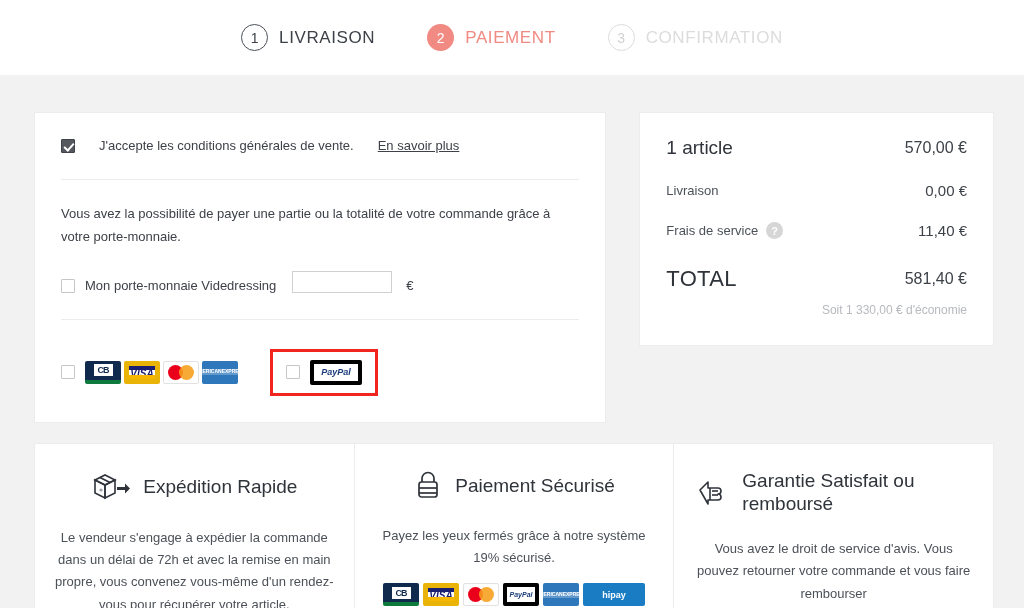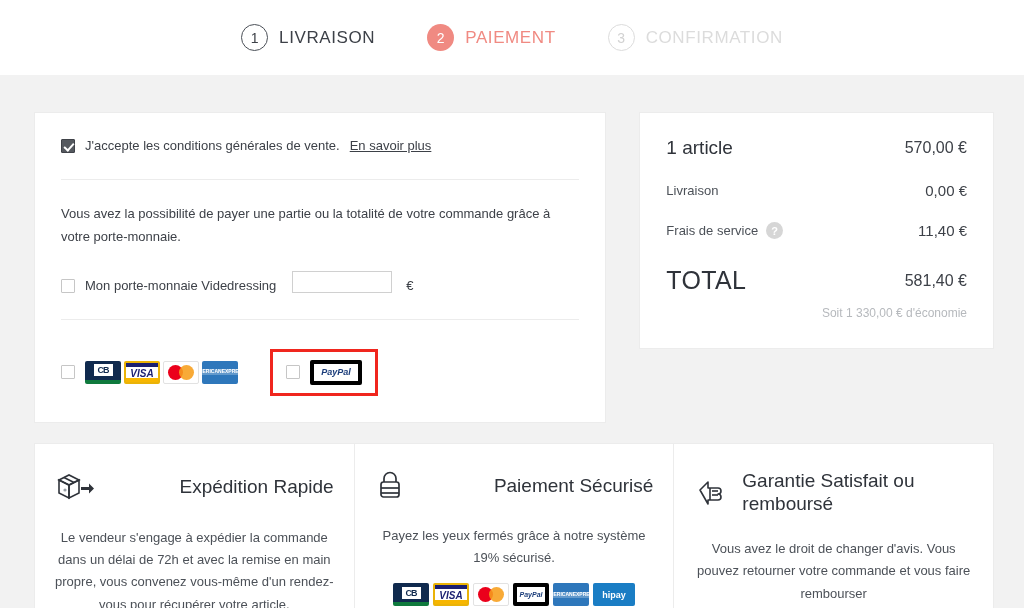--- a/index.html
+++ b/index.html
@@ -54,21 +54,21 @@
   .top-row { display: flex; align-items: flex-start; gap: 33px; }
 
   .panel {
     background: #ffffff;
     border: 1px solid #ececec;
   }
 
   
   .payment-panel { width: 573px; padding: 22px 26px 26px 26px; }
 
-  .cgv-row { display: flex; align-items: center; gap: 10px; padding: 3px 0 0 0; }
+  .cgv-row { display: flex; align-items: center; gap: 24px; padding: 3px 0 0 0; }
   .cgv-text { font-size: 13px; color: #3d4148; }
   .cgv-link { color: #3d4148; text-decoration: underline; font-size: 13px; }
 
   .chk {
     width: 14px; height: 14px;
     border: 1px solid #c6c6c6;
     background: #fff;
     flex: none;
     display: inline-block;
     position: relative;
@@ -142,21 +142,21 @@
     letter-spacing: -0.5px;
     border-bottom: 4px solid #0f7a3d;
   }
   .logo-cb span {
     background: #fff; color: #102a4e;
     padding: 1px 4px; border-radius: 0;
     font-size: 9px; font-weight: 900; letter-spacing: -1px;
   }
   .logo-visa {
     background: #ffffff;
-    border: 2px solid #eab308;
+    border: 5px solid #eab308;
     color: #1a1f71;
     font-size: 10px; font-style: italic; font-weight: 900;
     flex-direction: column; gap: 0;
     padding-top: 2px;
   }
   .logo-visa::after {
     content: ""; display: block;
     width: 100%; height: 4px; background: #f7b600;
     position: absolute; bottom: 0; left: 0;
   }
@@ -185,40 +185,40 @@
   .logo-paypal {
     background: #ffffff;
     border: 4px solid #000000;
     color: #1b3d7a;
     font-size: 9px; font-style: italic; font-weight: 900;
     width: 52px; height: 25px;
   }
   .logo-hipay {
     background: #1a7dc4; color: #fff;
     font-size: 9px; font-weight: bold;
-    width: 42px;
+    width: 62px;
   }
 
   
   .summary-panel { width: 355px; padding: 24px 26px 28px 26px; }
   .sum-row {
     display: flex; justify-content: space-between; align-items: center;
   }
   .sum-row + .sum-row { margin-top: 23px; }
   .sum-article-label { font-size: 19px; color: #2f333a; }
   .sum-article-value { font-size: 16px; color: #3d4148; }
   .sum-label { font-size: 13px; color: #4c5158; display: flex; align-items: center; gap: 8px; }
   .sum-value { font-size: 15px; color: #3d4148; }
   .help-icon {
     width: 17px; height: 17px; border-radius: 50%;
     background: #d6d6d6; color: #fff;
     font-size: 11px; font-weight: bold;
     display: inline-flex; align-items: center; justify-content: center;
   }
-  .sum-total-label { font-size: 25px; color: #2f333a; letter-spacing: .3px; }
+  .sum-total-label { font-size: 22px; color: #2f333a; letter-spacing: .3px; }
   .sum-total-value { font-size: 16px; color: #3d4148; }
   .savings {
     text-align: right; font-size: 12px; color: #b6b9bd;
     margin-top: 11px;
   }
 
   
   .features {
     margin-top: 20px;
     background: #ffffff;
@@ -227,21 +227,21 @@
     height: 203px;
   }
   .feature {
     flex: 1;
     padding: 25px 20px 0 20px;
     text-align: center;
     position: relative;
   }
   .feature + .feature { border-left: 1px solid #ececec; }
   .feature-head {
-    display: flex; align-items: center; justify-content: space-between;
+    display: flex; align-items: center; justify-content: center;
     gap: 12px;
   }
   .feature-title {
     font-size: 19px; color: #2f333a; line-height: 1.25;
     text-align: left;
   }
   .feature-body {
     margin-top: 22px;
     font-size: 13px; line-height: 1.72; color: #4c5158;
   }
@@ -403,16 +403,16 @@
         <svg class="icon-svg" width="36" height="36" viewBox="0 0 36 36">
           <g fill="none" stroke="#2f333a" stroke-width="1.6" stroke-linejoin="round">
             <path d="M6 16 L14 8 L14 14 L24 14 a3 3 0 0 1 0 6 L24 20 a3 3 0 0 1 0 6 a3 3 0 0 1 0 0 L14 26 L14 30 Z"></path>
             <path d="M16 14 V26"></path>
             <path d="M18 17 H24"></path>
             <path d="M18 21 H24"></path>
           </g>
         </svg>
         <div class="feature-title">Garantie Satisfait ou remboursé</div>
       </div>
-      <div class="feature-body">Vous avez le droit de changer d'avis. Vous pouvez retourner votre commande et vous faire rembourser</div>
+      <div class="feature-body">Vous avez le droit de service d'avis. Vous pouvez retourner votre commande et vous faire rembourser</div>
     </div>
   </div>
 </div>
 
 </body></html>

